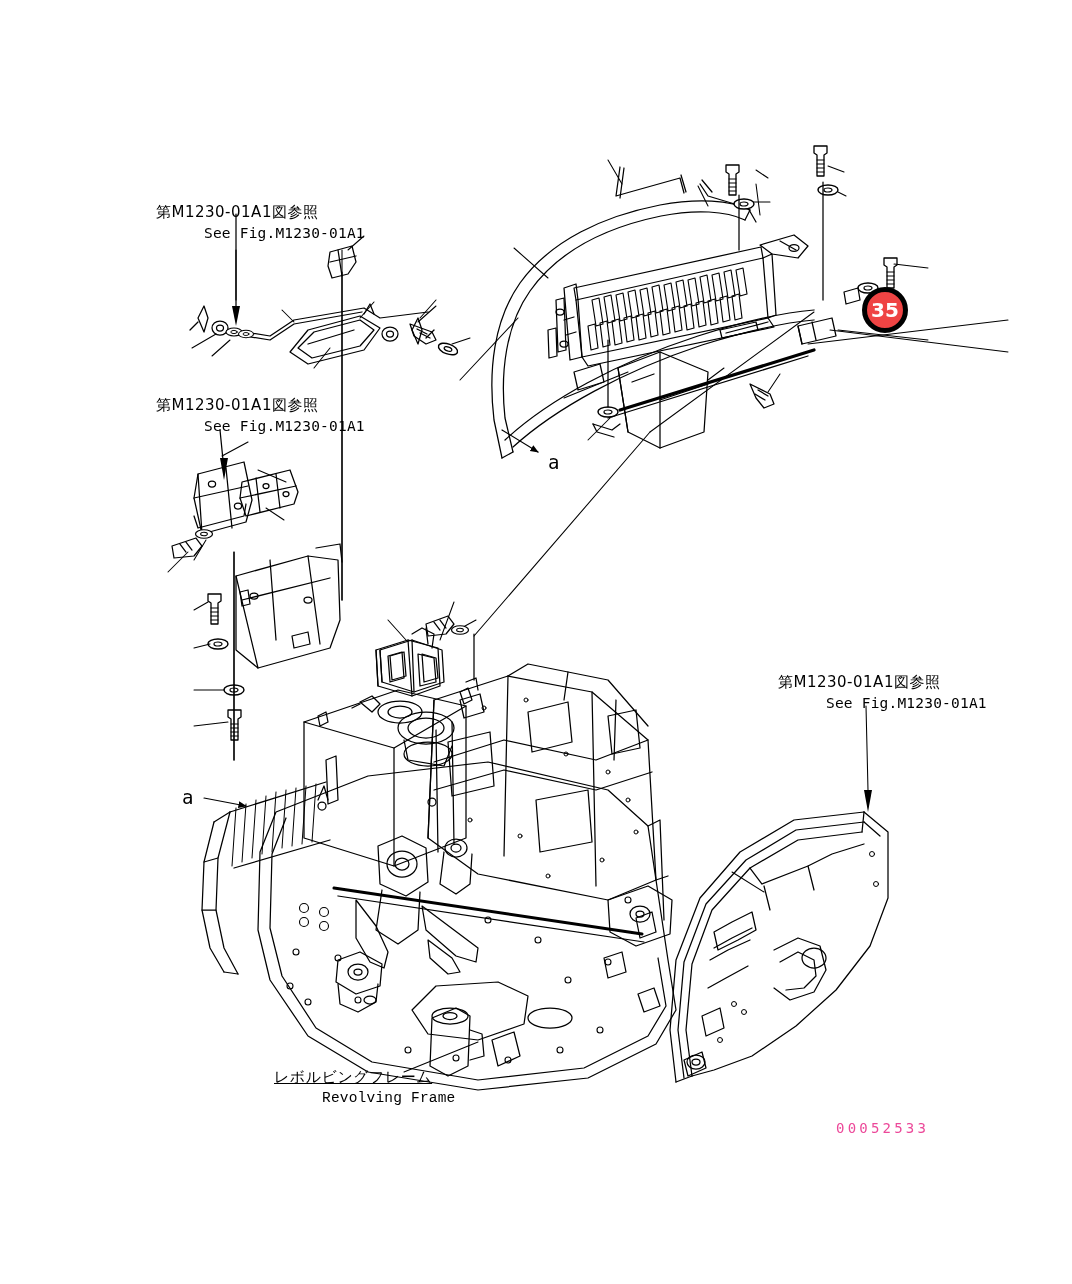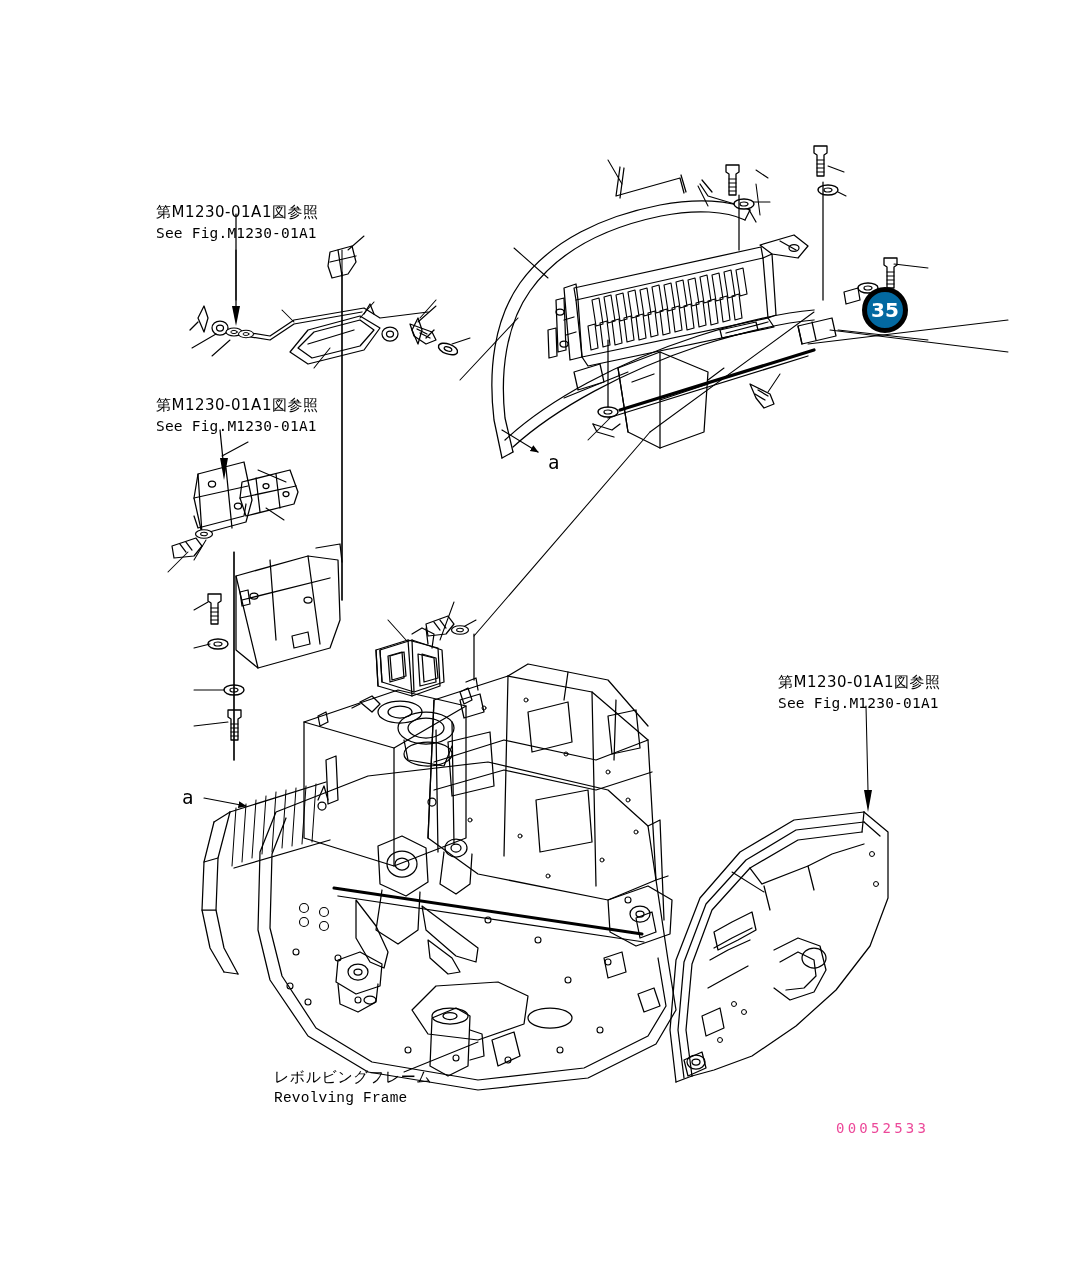--- a/index.html
+++ b/index.html
@@ -36,20 +36,21 @@
   }
   .jp {
     font-family: "DejaVu Sans", sans-serif;
     font-size: 15px;
     letter-spacing: 0.5px;
   }
   .en {
     font-family: "DejaVu Sans Mono", monospace;
     font-size: 14.5px;
     letter-spacing: 0.2px;
+    margin-left: 48px;
   }
   .marker-a {
     font-family: "DejaVu Sans Mono", monospace;
     font-size: 19px;
     color: #000;
   }
   .dwg-no {
     font-family: "DejaVu Sans Mono", monospace;
     font-size: 14px;
     letter-spacing: 3.2px;
@@ -613,20 +614,20 @@
 
   <div class="txt jp" style="left:148px; top:396px;">第M1230-01A1図参照</div>
   <div class="txt en" style="left:148px; top:417px;">See Fig.M1230-01A1</div>
 
   <div class="txt jp" style="left:770px; top:673px;">第M1230-01A1図参照</div>
   <div class="txt en" style="left:770px; top:694px;">See Fig.M1230-01A1</div>
 
   <div class="txt marker-a" style="left:540px; top:450px;">a</div>
   <div class="txt marker-a" style="left:174px; top:785px;">a</div>
 
-  <div class="txt jp" style="left:266px; top:1068px;">レボルビングフレーム</div>
+  <div class="txt jp" style="left:266px; top:1068px;text-decoration:underline;">レボルビングフレーム</div>
   <div class="txt en" style="left:266px; top:1089px;font-family:Liberation Mono, monospace;">Revolving Frame</div>
 
   <div class="txt dwg-no" style="left:828px; top:1120px;">00052533</div>
 
-  <div class="callout" id="callout-35" style="left: 854px; top: 287px; width: 46px; height: 46px; background: #0369a1; border: 5px solid rgb(0, 0, 0); box-sizing: border-box; color: rgb(255, 255, 255); font-size: 20px;">35</div>
+  <div class="callout" id="callout-35" style="left: 854px; top: 287px; width: 46px; height: 46px; background: #ef4444; border: 5px solid rgb(0, 0, 0); box-sizing: border-box; color: rgb(255, 255, 255); font-size: 20px;">35</div>
 
 </div>
 
 </body></html>

